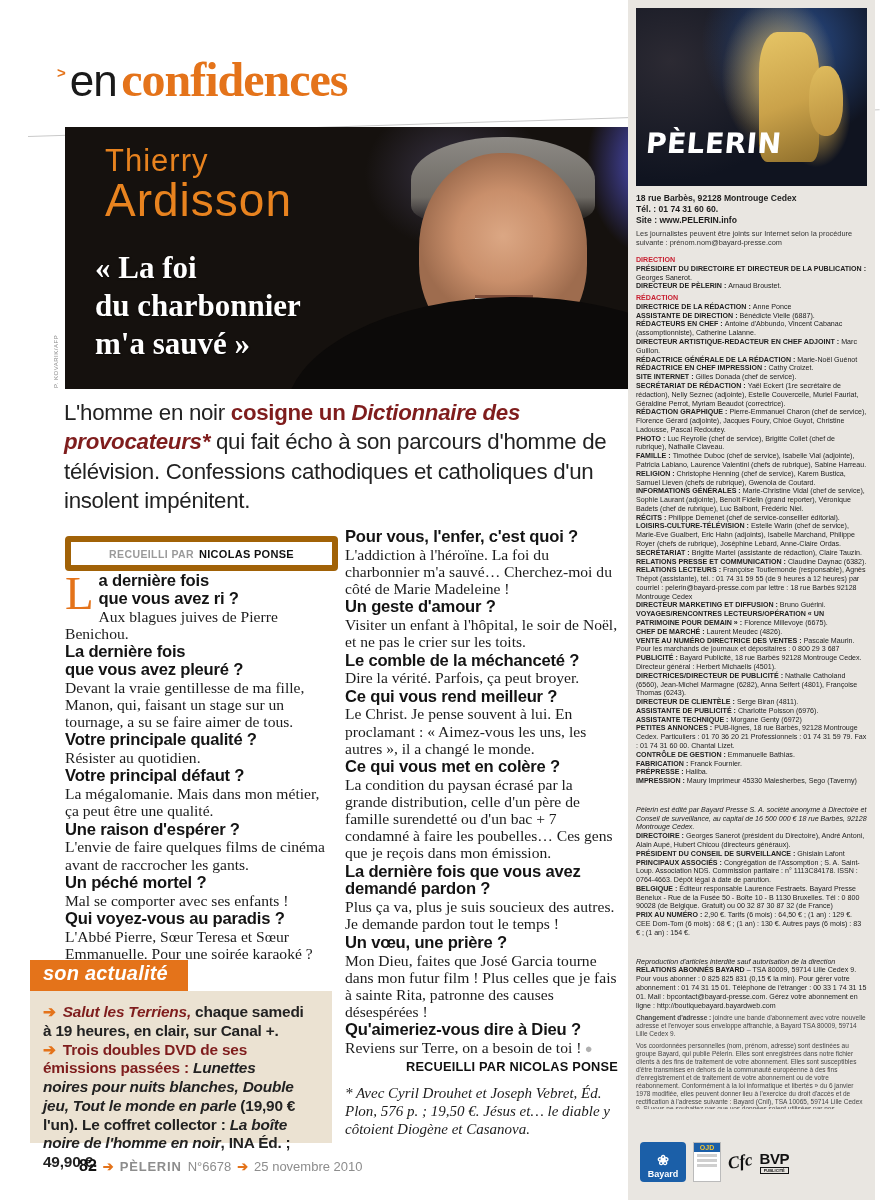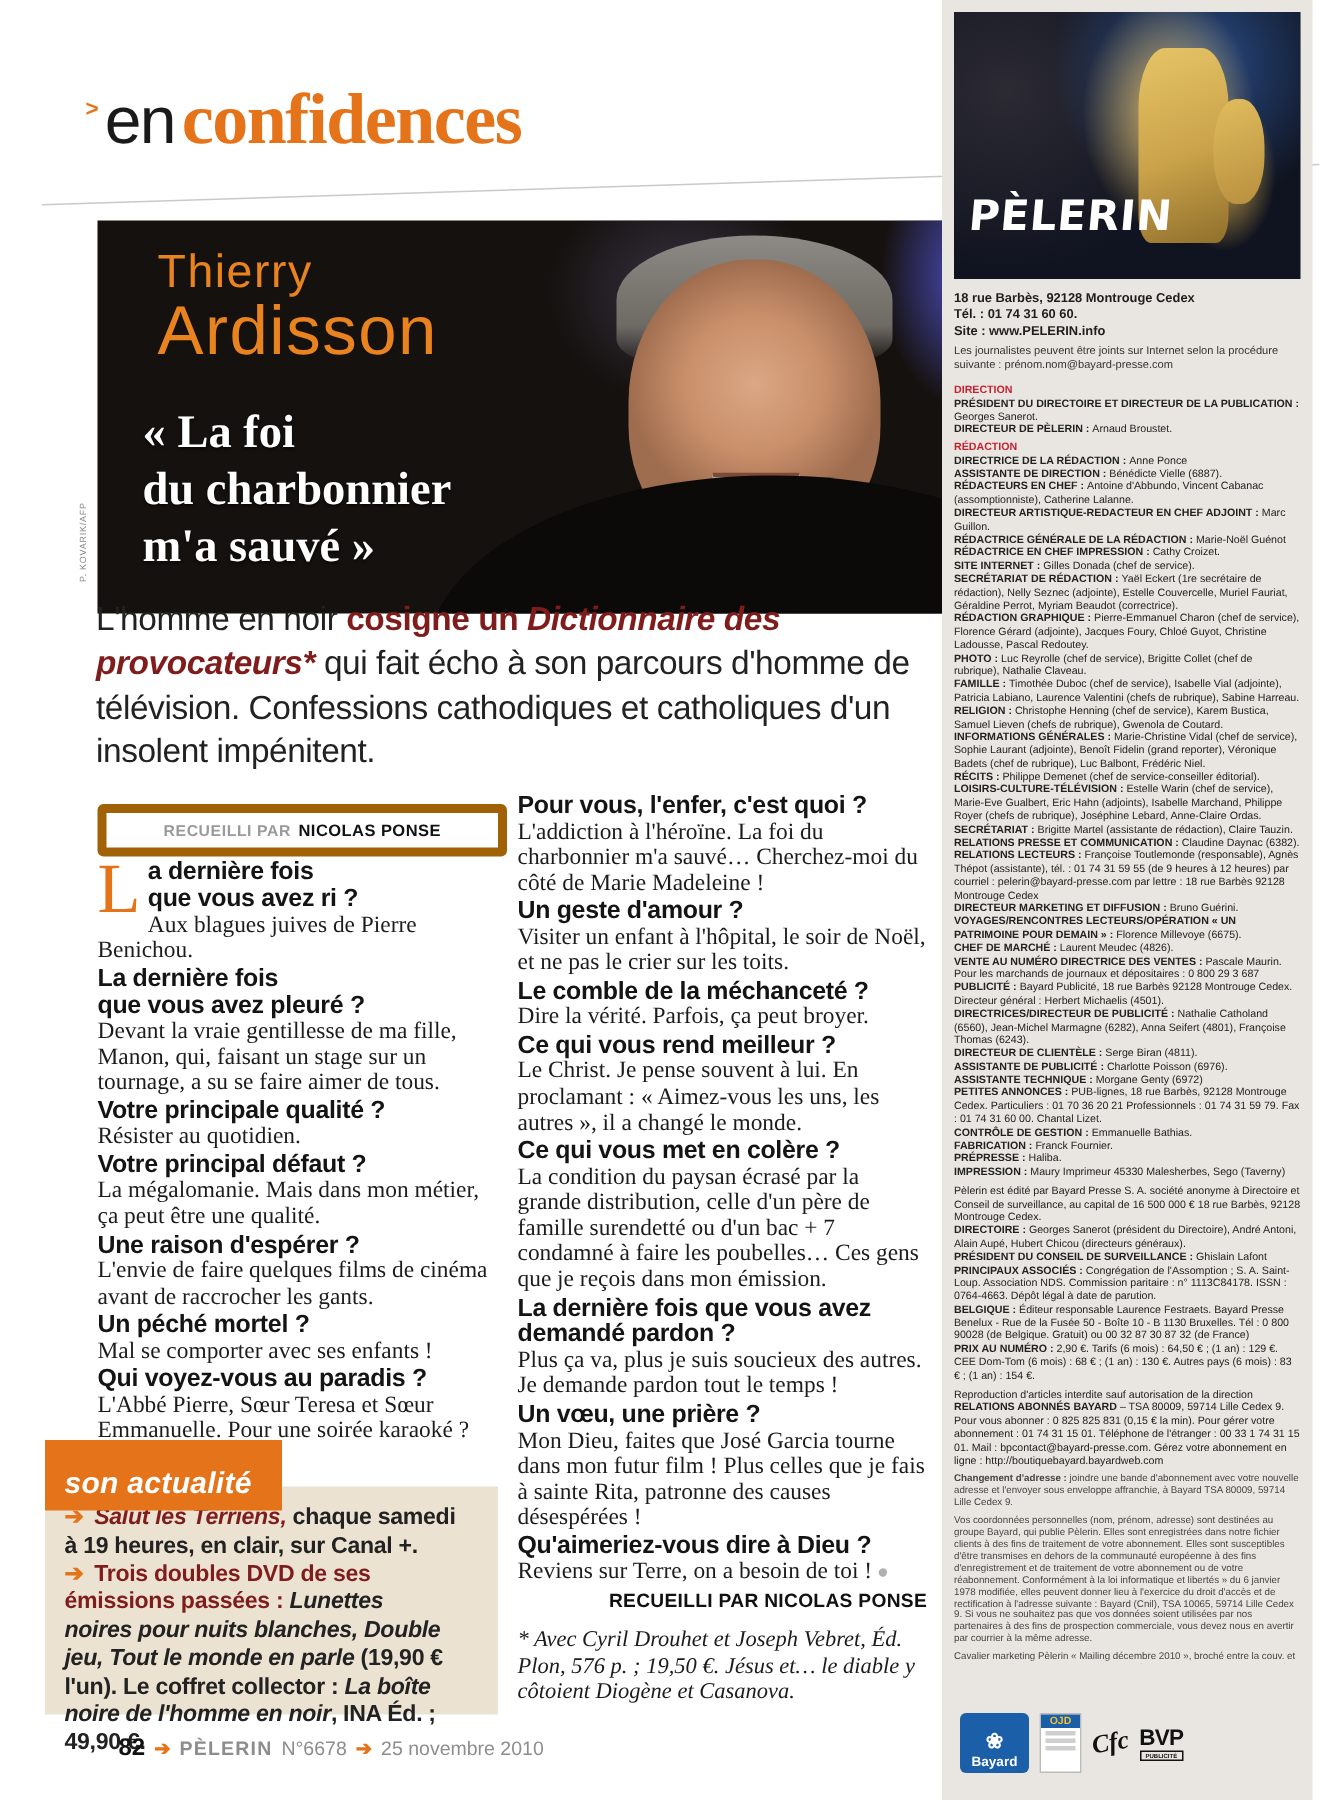--- a/index.html
+++ b/index.html
@@ -4,21 +4,21 @@
 <style>
   html,body{margin:0;padding:0;}
   body{width:887px;height:1200px;position:relative;background:#fff;font-family:"Liberation Sans",sans-serif;color:#1a1a1a;overflow:hidden;}
   .head-line{position:absolute;left:28px;top:136px;width:852px;height:1px;background:#c9c9c9;transform:rotate(-1.8deg);transform-origin:left center;z-index:1;}
   
   .section-header{position:absolute;left:57px;top:52px;z-index:2;white-space:nowrap;}
   .chev{color:#e4731a;font-size:15px;font-weight:bold;vertical-align:18px;margin-right:4px;}
   .section-en{font-size:44px;color:#1a1a1a;letter-spacing:-1px;}
   .section-title{font-size:48px;color:#e4731a;font-family:"Liberation Serif",serif;font-weight:bold;letter-spacing:-1px;}
   
-  .hero{position:absolute;left:65px;top:147px;width:650px;height:262px;z-index:2;overflow:hidden;
+  .hero{position:absolute;left:65px;top:127px;width:650px;height:262px;z-index:2;overflow:hidden;
     background:
       radial-gradient(90px 130px at 90% 14%, rgba(84,86,214,.95) 0%, rgba(84,86,214,0) 70%),
       radial-gradient(70px 90px at 99% 55%, rgba(120,90,200,.8) 0%, rgba(120,90,200,0) 70%),
       radial-gradient(46px 40px at 78% 88%, rgba(190,60,60,.5) 0%, rgba(190,60,60,0) 70%),
       radial-gradient(120px 100px at 60% 18%, rgba(60,55,75,.9) 0%, rgba(60,55,75,0) 75%),
       #15110e;}
   .hero-face{position:absolute;right:128px;top:26px;width:168px;height:198px;border-radius:48% 48% 44% 44%;
     background:radial-gradient(closest-side at 50% 42%, #dba784 0%, #c98f6b 55%, #9e6c4e 100%);}
   .hero-hair{position:absolute;right:120px;top:10px;width:184px;height:86px;border-radius:50% 50% 20% 20%;
     background:linear-gradient(#8d8a85,#6e6a64 70%,rgba(110,106,100,0));}
@@ -42,21 +42,21 @@
   
   .col-left{position:absolute;left:65px;top:571px;width:266px;z-index:2;}
   .col-mid{position:absolute;left:345px;top:527px;width:273px;z-index:2;}
   .qa-q{font-size:16.6px;font-weight:bold;line-height:1.08;color:#141414;letter-spacing:-0.2px;margin-top:1px;}
   .qa-a{font-size:15.6px;font-family:"Liberation Serif",serif;line-height:1.1;color:#1c1c1c;margin-bottom:1px;}
   .dropcap{float:left;font-family:"Liberation Serif",serif;color:#e4731a;font-size:47px;line-height:.82;padding:2px 5px 0 0;font-weight:normal;}
   .end-dot{color:#b0b0b0;font-size:13px;}
   .closing{text-align:right;font-weight:bold;font-size:12.8px;letter-spacing:.2px;margin-top:3px;color:#111;}
   .footnote{margin-top:11px;font-family:Liberation Serif, serif;font-style:italic;font-size:15px;line-height:1.18;color:#1c1c1c;}
   
-  .actu-tab{position:absolute;left:30px;top:960px;background:#e4731a;color:#fff;font-style:italic;font-weight:bold;font-size:20px;padding:18px 20px 6px 13px;z-index:3;letter-spacing:.2px;}
+  .actu-tab{position:absolute;left:30px;top:960px;background:#e4731a;color:#fff;font-style:italic;font-weight:bold;font-size:20px;padding:2px 20px 6px 13px;z-index:3;letter-spacing:.2px;}
   .actu-box{position:absolute;left:30px;top:991px;width:302px;height:152px;background:#ebe2d2;padding:12px 28px 0 13px;box-sizing:border-box;z-index:2;}
   .actu-item{font-size:15.4px;font-weight:bold;line-height:1.22;color:#222;letter-spacing:-0.2px;}
   .actu-arrow{color:#e4731a;margin-right:3px;}
   
   .footer{position:absolute;left:58px;top:1157px;display:flex;gap:6px;align-items:baseline;z-index:2;}
   .footer-page{color:#111;font-weight:bold;font-size:16px;margin-left:21px;}
   .footer-arrow{color:#e4731a;font-weight:bold;font-size:13px;}
   .footer-mag{font-weight:bold;color:#8d8d8d;font-size:13px;letter-spacing:.8px;}
   .footer-issue,.footer-date{color:#8d8d8d;font-size:13px;}
   
@@ -71,21 +71,21 @@
   .sb-statue{position:absolute;right:48px;top:24px;width:60px;height:130px;border-radius:30% 30% 14% 14%;
     background:linear-gradient(160deg,#e6c566 0%,#caa24a 55%,#8f6f2c 100%);}
   .sb-statue2{position:absolute;right:24px;top:58px;width:34px;height:70px;border-radius:45%;
     background:linear-gradient(160deg,#e0bd5e 0%,#b98f3e 100%);}
   .sb-logo{position:absolute;left:10px;bottom:26px;color:#fff;font-size:28px;font-weight:bold;letter-spacing:.5px;transform:skewX(-5deg);font-family:"DejaVu Sans",sans-serif;}
   .sb-address{margin-top:7px;font-size:8.6px;font-weight:bold;color:#1e1e1e;line-height:1.3;}
   .sb-note{font-size:7.4px;color:#333;line-height:1.25;margin-top:2px;}
   .sb-masthead{margin-top:6px;font-size:7.1px;line-height:1.24;color:#222;max-height:856px;overflow:hidden;}
   .sb-h{color:#c81f30;font-weight:bold;margin-top:3px;}
   .sb-entry b{font-weight:bold;}
-  .sb-plain{margin-top:4px;}
+  .sb-plain{margin-top:20px;font-style:italic;}
   .sb-fine{font-size:6.5px;color:#454545;margin-top:4px;line-height:1.22;}
   .sb-logos{position:absolute;left:12px;bottom:18px;display:flex;gap:7px;align-items:center;}
   .logo-bayard{width:46px;height:40px;background:#1b5fa8;border-radius:4px;color:#fff;font-size:9px;font-weight:bold;display:flex;flex-direction:column;align-items:center;justify-content:flex-end;padding-bottom:3px;box-sizing:border-box;}
   .logo-bayard .flower{font-size:14px;line-height:1;margin-bottom:2px;}
   .logo-ojd{width:28px;height:40px;background:#fff;border:1px solid #bbb;box-sizing:border-box;display:flex;flex-direction:column;}
   .logo-ojd .ojd-top{background:#1b5fa8;color:#f2c230;font-size:7px;font-weight:bold;text-align:center;padding:1px 0;}
   .logo-ojd .ojd-line{height:3px;margin:2px 3px 0;background:#cfcfcf;}
   .logo-cfc{font-family:"Liberation Serif",serif;font-style:italic;font-weight:bold;font-size:17px;transform:rotate(-10deg);color:#111;}
   .logo-bvp{font-weight:bold;font-size:15px;letter-spacing:-0.5px;color:#111;text-align:center;}
   .logo-bvp .bvp-sub{display:block;font-size:4px;border:1px solid #111;padding:0 1px;letter-spacing:0;}

